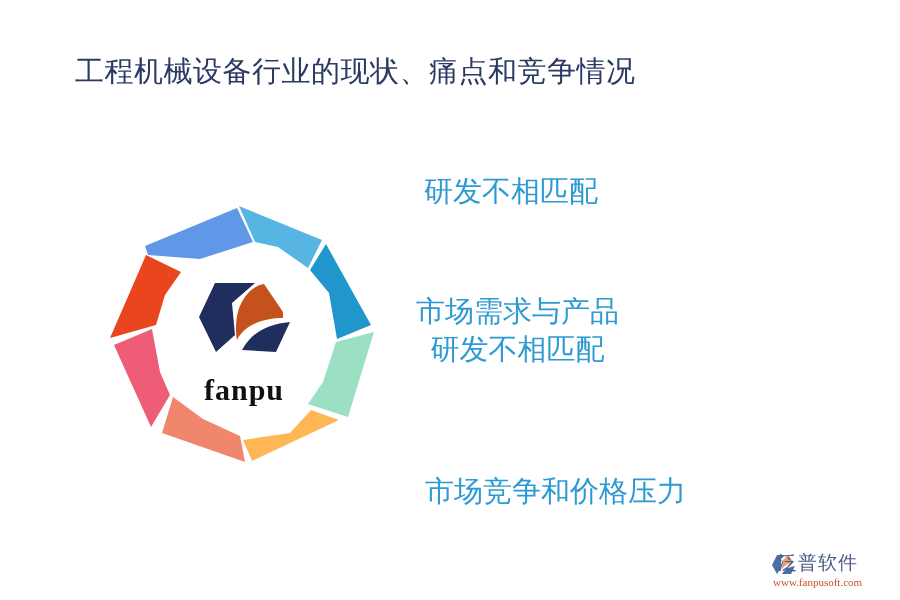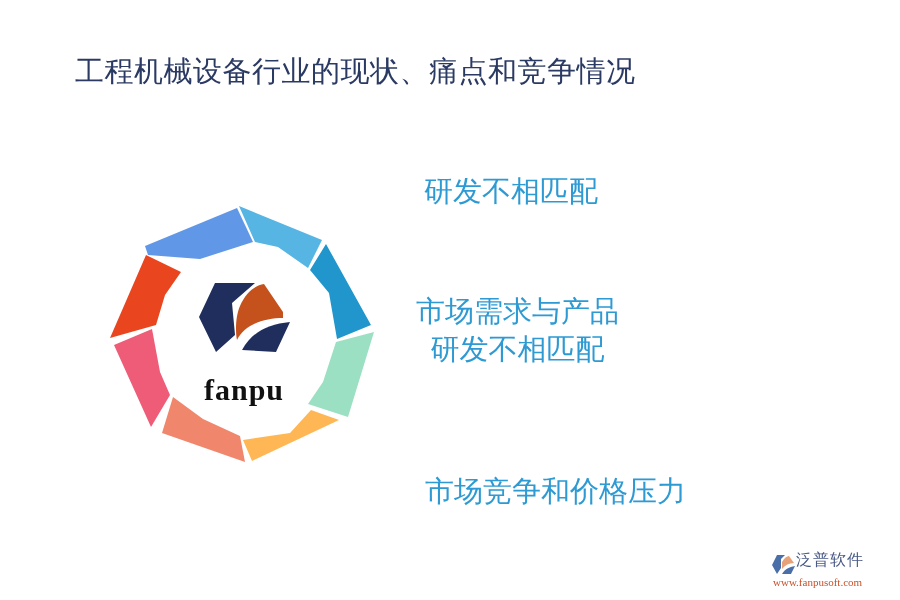--- a/index.html
+++ b/index.html
@@ -5,21 +5,21 @@
   html, body { margin: 0; padding: 0; background: #ffffff; }
   body { width: 900px; height: 600px; position: relative; overflow: hidden; font-family: "DejaVu Serif", "Liberation Serif", serif; }
   .title { position: absolute; left: 75px; top: 52px; font-size: 29px; color: #2b3a63; letter-spacing: 0.5px; white-space: nowrap; font-family: "DejaVu Serif", "Liberation Serif", serif; text-align: center; }
   .diagram { position: absolute; left: 100px; top: 200px; width: 290px; height: 270px; font-weight: bold; }
   .point { position: absolute; color: #2e9ad3; font-size: 29px; white-space: nowrap; font-family: "DejaVu Serif", "Liberation Serif", serif; line-height: 38px; text-align: center; }
   .p1 { left: 424px; top: 172px; }
   .p2 { left: 416px; top: 292px; }
   .p3 { left: 425px; top: 472px; }
   .brand-text { font-family: "Liberation Serif", "DejaVu Serif", serif; }
   .footer-logo { position: absolute; left: 770px; top: 552px; width: 125px; height: 45px; }
-  .footer-name { position: absolute; left: 26px; top: -2px; font-size: 16px; color: #4a5a85; font-family: "DejaVu Sans", "Liberation Sans", sans-serif; letter-spacing: 1px; white-space: nowrap; }
+  .footer-name { position: absolute; left: 8px; top: -2px; font-size: 19px; color: #4a5a85; font-family: "DejaVu Sans", "Liberation Sans", sans-serif; letter-spacing: 1px; white-space: nowrap; }
   .footer-url { position: absolute; left: 3px; top: 24px; font-size: 11px; color: #c9502a; font-family: "Liberation Serif", "DejaVu Serif", serif; white-space: nowrap; }
 </style>
 </head>
 <body>
 
 <div class="title">工程机械设备行业的现状、痛点和竞争情况</div>
 
 <div class="diagram">
   <svg width="290" height="270" viewBox="100 200 290 270" xmlns="http://www.w3.org/2000/svg">
 

